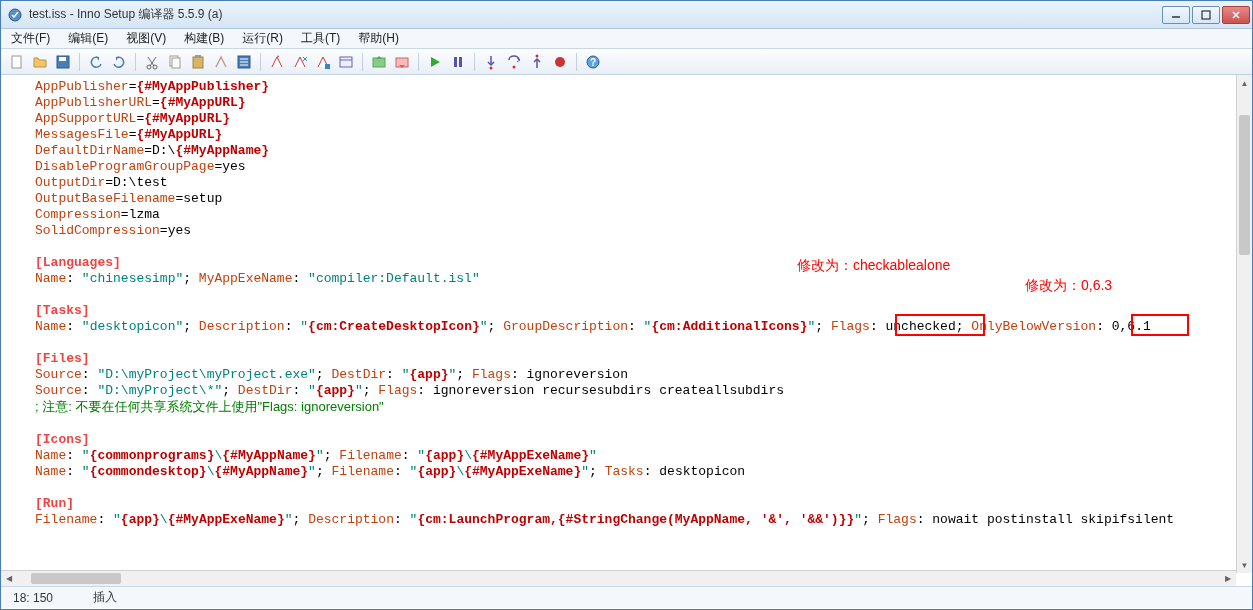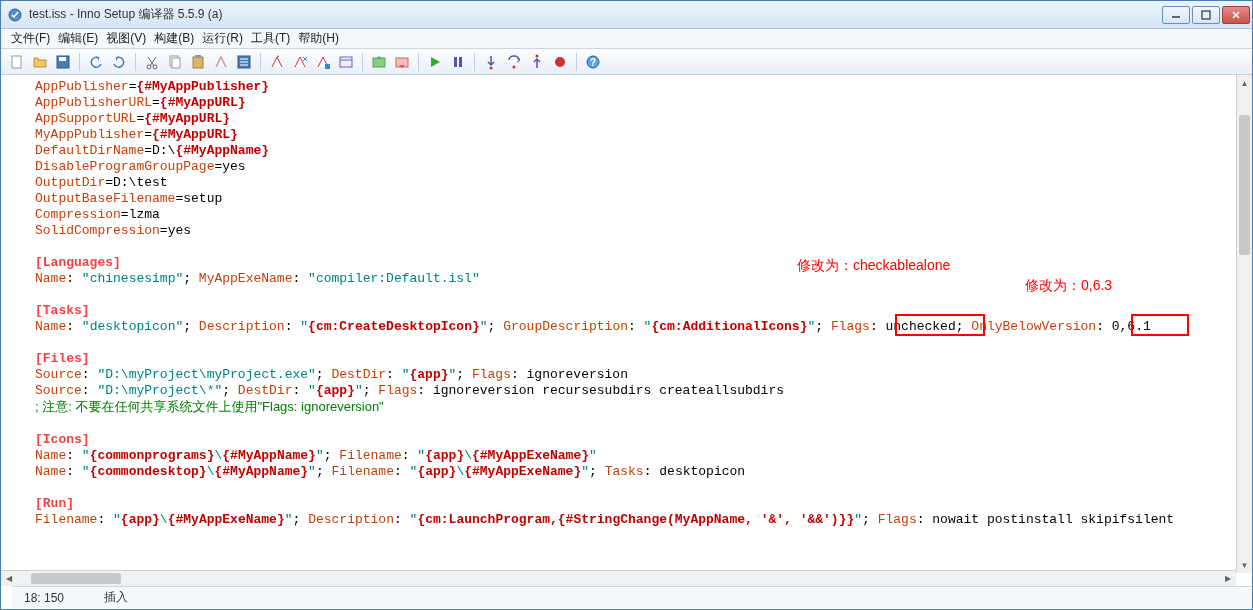--- a/index.html
+++ b/index.html
@@ -36,20 +36,21 @@
   font-size: 10px; cursor: pointer;
 }
 .winbtn.close { background: linear-gradient(to bottom, #e78b88, #c9534f); color: #fff; border-color: #a63e3a; }
 
 .menubar {
   height: 20px;
   background: #f4f8fc;
   border-bottom: 1px solid #c9d6e4;
   display: flex; align-items: center;
   padding: 0 6px;
+  gap: 10px;
 }
 .menu-item { color: #222; cursor: pointer; padding: 2px 4px; }
 
 .toolbar {
   height: 26px;
   background: linear-gradient(to bottom, #fcfdff, #e9eff7);
   border-bottom: 1px solid #c3d0df;
   display: flex; align-items: center;
   padding: 0 6px;
   gap: 3px;
@@ -91,21 +92,21 @@
 .hscroll .thumb { position: absolute; top: 2px; bottom: 2px; left: 30px; width: 90px; background: #c8c8c8; border-radius: 2px; }
 .hscroll .arr { position: absolute; top: 0; bottom: 0; width: 16px; display: flex; align-items: center; justify-content: center; font-size: 8px; color: #666; }
 .hscroll .arr.l { left: 0; } .hscroll .arr.r { right: 0; }
 
 .statusbar {
   height: 22px;
   background: #f4f8fc;
   border-top: 1px solid #c9d6e4;
   display: flex; align-items: center;
   padding: 0 12px;
-  font-size: 12px; color: #333; margin-left: 11px;
+  font-size: 12px; color: #333;
 }
 .statusbar .cell { margin-right: 40px; }
 
 
 .k-blue { color: #c2410c; }
 .k-red  { color: #c00000; font-weight: bold; }
 .k-teal { color: #008080; }
 .k-green{ color: #008000; font-family: "Microsoft YaHei", sans-serif; }
 .k-black{ color: #ef4444; }
 
@@ -311,21 +312,21 @@
         <circle cx="8" cy="8" r="6" fill="#5aa5e0" stroke="#2d5a8f"></circle>
         <text x="8" y="12" text-anchor="middle" fill="#fff" font-size="10" font-weight="bold">?</text>
       </svg>
     </div>
 </div>
 
 <div class="editor-wrap">
   <div class="editor"><span class="k-blue">AppPublisher</span><span>=</span><span class="k-red">{#MyAppPublisher}</span>
 <span class="k-blue">AppPublisherURL</span><span>=</span><span class="k-red">{#MyAppURL}</span>
 <span class="k-blue">AppSupportURL</span><span>=</span><span class="k-red">{#MyAppURL}</span>
-<span class="k-blue">MyAppPublisher</span><span>=</span><span class="k-red">{#MyAppURL}</span>
+<span class="k-blue">MessagesFile</span><span>=</span><span class="k-red">{#MyAppURL}</span>
 <span class="k-blue">DefaultDirName</span><span>=D:\</span><span class="k-red">{#MyAppName}</span>
 <span class="k-blue">DisableProgramGroupPage</span><span>=yes</span>
 <span class="k-blue">OutputDir</span><span>=D:\test</span>
 <span class="k-blue">OutputBaseFilename</span><span>=setup</span>
 <span class="k-blue">Compression</span><span>=lzma</span>
 <span class="k-blue">SolidCompression</span><span>=yes</span>
 
 <b class="k-black">[Languages]</b>
 <span class="k-blue">Name</span><span>: </span><span class="k-teal">"chinesesimp"</span><span>; </span><span class="k-blue">MyAppExeName</span><span>: </span><span class="k-teal">"compiler:Default.isl"</span>
 

